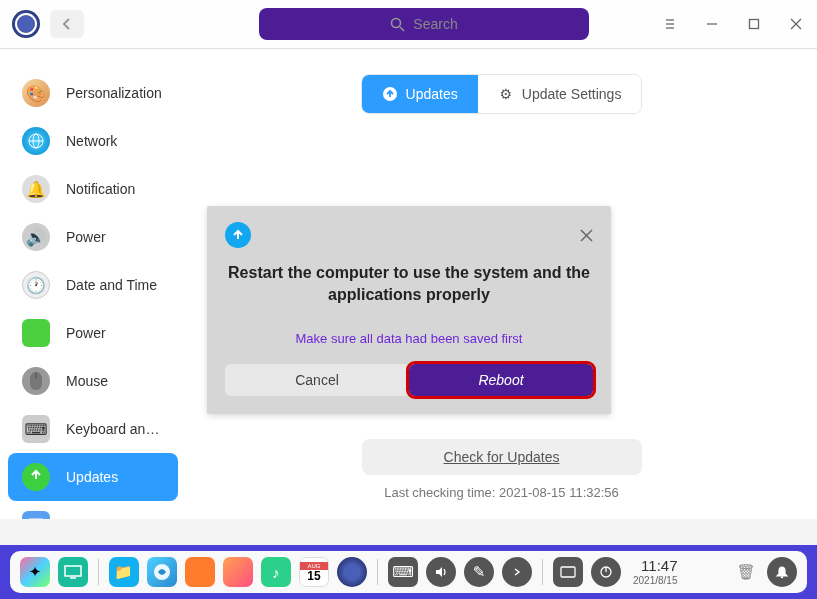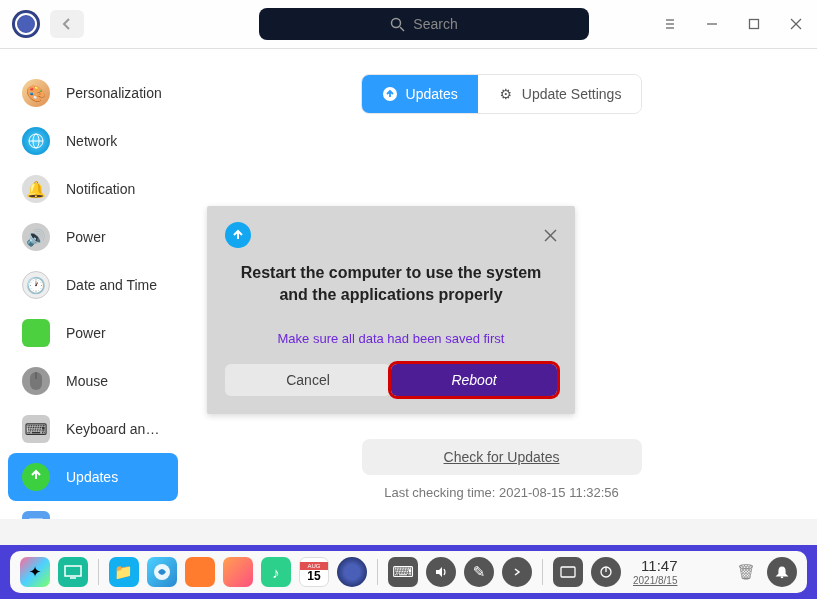--- a/index.html
+++ b/index.html
@@ -3,21 +3,21 @@
 <meta charset="utf-8">
 <style>
 * { margin: 0; padding: 0; box-sizing: border-box; font-family: -apple-system, BlinkMacSystemFont, "Segoe UI", sans-serif; }
 body { width: 817px; height: 599px; background: #f4f4f4; overflow: hidden; position: relative; }
 
 
 .titlebar { height: 49px; background: #fefefe; display: flex; align-items: center; padding: 0 12px; border-bottom: 1px solid #e0e0e0; }
 .app-icon { width: 28px; height: 28px; border-radius: 50%; background: radial-gradient(circle, #4a5fb8 35%, #2a3a7a 70%); position: relative; display: flex; align-items: center; justify-content: center; }
 .app-icon::after { content: ""; position: absolute; width: 18px; height: 18px; border: 2px solid #fff; border-radius: 50%; }
 .back-btn { width: 34px; height: 28px; margin-left: 10px; background: #f0f0f0; border-radius: 6px; display: flex; align-items: center; justify-content: center; color: #888; }
-.search-bar { flex: 0 0 330px; height: 32px; margin-left: 175px; background: #0f172a; border-radius: 8px; display: flex; align-items: center; justify-content: center; color: #888; font-size: 14px; gap: 8px; }
+.search-bar { flex: 0 0 330px; height: 32px; margin-left: 175px; background: #4c1d95; border-radius: 8px; display: flex; align-items: center; justify-content: center; color: #888; font-size: 14px; gap: 8px; }
 .title-spacer { flex: 1; }
 .win-controls { display: flex; gap: 24px; margin-left: auto; }
 .win-btn { width: 18px; height: 18px; display: flex; align-items: center; justify-content: center; color: #666; }
 
 
 .app-body { display: flex; height: 470px; }
 
 
 .sidebar { width: 186px; background: #fff; overflow-y: hidden; padding-top: 20px; }
 .sidebar-item { display: flex; align-items: center; height: 48px; padding: 0 14px; gap: 16px; font-size: 14px; color: #333; cursor: pointer; border-radius: 8px; margin: 0 8px; }
@@ -28,38 +28,38 @@
 
 .main { flex: 1; background: #fff; position: relative; padding-top: 25px; display: flex; flex-direction: column; align-items: center; }
 .tab-row { display: flex; border-radius: 8px; overflow: hidden; border: 1px solid #e5e5e5; }
 .tab { height: 38px; padding: 0 20px; display: flex; align-items: center; gap: 8px; font-size: 14px; background: #fff; color: #555; cursor: pointer; }
 .tab.active { background: #2d9cff; color: #fff; }
 .tab-icon { width: 16px; height: 16px; display: flex; align-items: center; justify-content: center; }
 .check-btn { position: absolute; top: 440px; width: 280px; height: 36px; background: #efefef; border-radius: 8px; color: #555; font-size: 14px; display: flex; align-items: center; justify-content: center; cursor: pointer; }
 .last-check { position: absolute; top: 480px; color: #777; font-size: 13px; }
 
 
-.dialog { position: absolute; left: 207px; top: 206px; width: 368px; background: #d6d6d6; border-radius: 2px; padding: 16px 18px 18px 18px; box-shadow: 0 2px 6px rgba(0,0,0,0.15); }
+.dialog { position: absolute; left: 207px; top: 206px; width: 404px; background: #d6d6d6; border-radius: 2px; padding: 16px 18px 18px 18px; box-shadow: 0 2px 6px rgba(0,0,0,0.15); }
 .dialog-top { display: flex; justify-content: space-between; align-items: center; }
 .dlg-upicon { width: 26px; height: 26px; border-radius: 50%; background: #12a7f0; display: flex; align-items: center; justify-content: center; color: #fff; }
 .dlg-close { color: #666; cursor: pointer; }
 .dlg-title { text-align: center; font-size: 16px; font-weight: 600; color: #222; margin-top: 14px; line-height: 1.4; }
 .dlg-sub { text-align: center; font-size: 13px; color: #6d28d9; margin-top: 24px; }
 .dlg-buttons { display: flex; margin-top: 18px; justify-content: center; }
 .dlg-btn { flex: 1; height: 32px; background: #e8e8e8; border-radius: 6px; font-size: 14px; color: #444; display: flex; align-items: center; justify-content: center; cursor: pointer; }
 .dlg-btn.primary { background: #4c1d95; color: #fff; outline: 3px solid #d20000; outline-offset: 0; font-style: italic; }
 
 
 .taskbar-outer { position: absolute; bottom: 0; left: 0; right: 0; height: 54px; background: #4a3fd6; display: flex; align-items: center; padding: 0 10px; }
 .taskbar { height: 42px; background: #f9f9f9; border-radius: 10px; flex: 1; display: flex; align-items: center; padding: 0 10px; gap: 8px; }
 .tb-icon { width: 30px; height: 30px; border-radius: 7px; display: flex; align-items: center; justify-content: center; font-size: 15px; flex-shrink: 0; }
 .tb-sep { width: 1px; height: 26px; background: #ccc; margin: 0 2px; }
 .tb-clock { margin-left: 4px; text-align: right; line-height: 1.1; color: #333; }
 .tb-time { font-size: 15px; font-weight: 500; }
-.tb-date { font-size: 10px; color: #666; text-decoration: underline; }
+.tb-date { font-size: 10px; color: #666; }
 .tb-right { display: flex; align-items: center; gap: 6px; margin-left: auto; }
 
 
 .ic-pers { background: linear-gradient(135deg,#f5d6a0,#e09050); }
 .ic-net { background: radial-gradient(circle,#4dd0ff,#0088cc); }
 .ic-notif { background: #ddd; }
 .ic-sound { background: #ccc; }
 .ic-date { background: #eee; border: 1px solid #ccc; }
 .ic-power { background: #4cd040; border-radius: 6px; }
 .ic-mouse { background: #999; }

